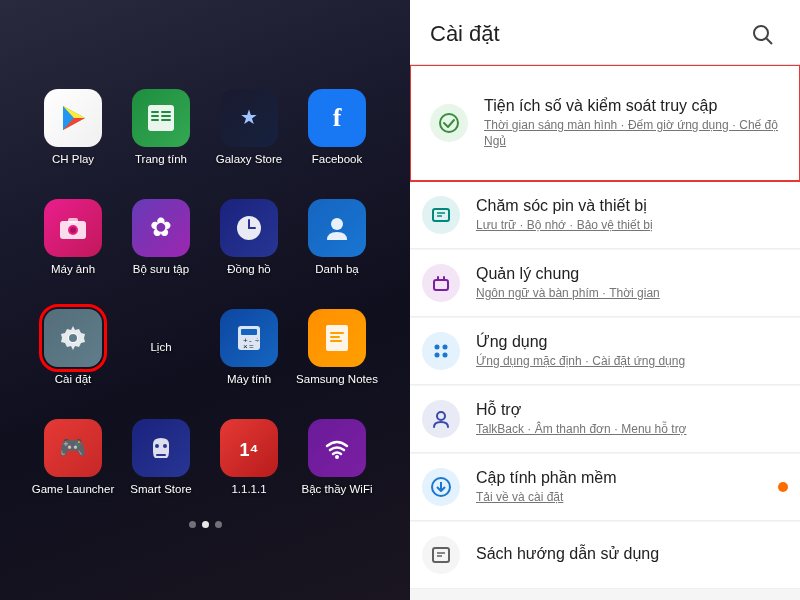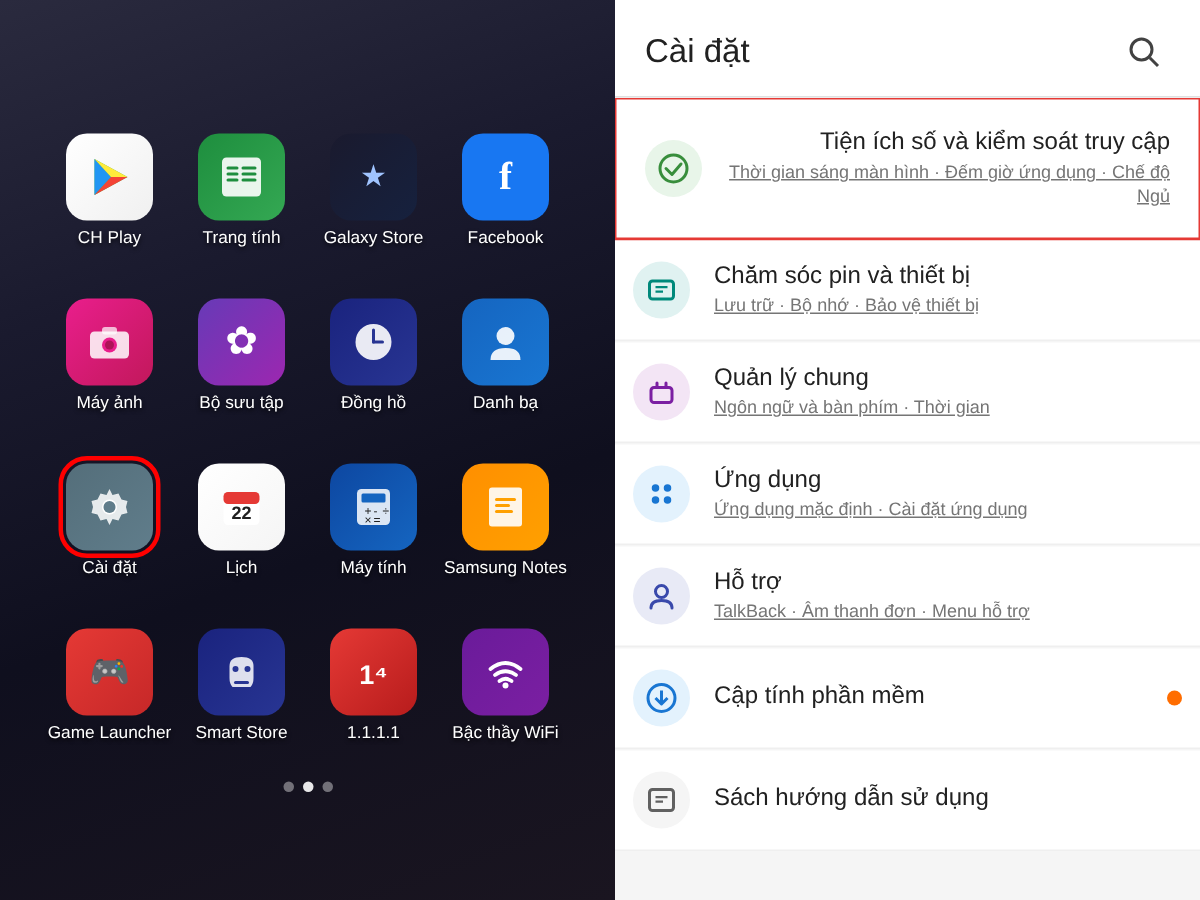--- a/index.html
+++ b/index.html
@@ -149,22 +149,21 @@
       display: flex;
       align-items: center;
       gap: 16px;
       cursor: pointer;
       border-bottom: 1px solid #efefef;
     }
 
     .settings-item.highlighted {
       border: 2.5px solid #e53935;
       margin: -1px -1px 0px -1px;
-      padding: 20px 19px;
-      text-align: right;
+      padding: 31px 19px;
     }
 
     .settings-item-icon {
       width: 38px;
       height: 38px;
       border-radius: 50%;
       display: flex;
       align-items: center;
       justify-content: center;
       font-size: 20px;
@@ -296,27 +295,20 @@
         <div class="app-icon icon-settings">
           <svg width="32" height="32" viewBox="0 0 32 32">
             <circle cx="16" cy="16" r="5" fill="white"></circle>
             <path d="M16 4 L18 8 L22 7 L24 11 L28 12 L27 16 L28 20 L24 21 L22 25 L18 24 L16 28 L14 24 L10 25 L8 21 L4 20 L5 16 L4 12 L8 11 L10 7 L14 8 Z" fill="white" opacity="0.85"></path>
             <circle cx="16" cy="16" r="4" fill="#607d8b"></circle>
           </svg>
         </div>
         <span class="app-label">Cài đặt</span>
       </div>
       <div class="app-item">
-        <div class="app-icon icon-calendar">
-          <svg width="32" height="32" viewBox="0 0 32 32">
-            <rect x="4" y="6" width="24" height="22" rx="3" fill="white" opacity="0.9"></rect>
-            <rect x="4" y="6" width="24" height="8" rx="3" fill="#e53935"></rect>
-            <text x="16" y="24" text-anchor="middle" font-size="12" font-weight="bold" fill="#212121">22</text>
-          </svg>
-        </div>
         <span class="app-label">Lịch</span>
       </div>
       <div class="app-item">
         <div class="app-icon icon-calculator">
           <svg width="32" height="32" viewBox="0 0 32 32">
             <rect x="5" y="4" width="22" height="24" rx="3" fill="white" opacity="0.85"></rect>
             <rect x="8" y="7" width="16" height="6" rx="1" fill="#1565c0"></rect>
             <text x="10" y="21" font-size="8" fill="#212121">+</text>
             <text x="16" y="21" font-size="8" fill="#212121">-</text>
             <text x="22" y="21" font-size="8" fill="#212121">÷</text>
@@ -463,20 +455,21 @@
       <div class="settings-item">
         <div class="settings-item-icon blue-dl">
           <svg width="22" height="22" viewBox="0 0 22 22">
             <circle cx="11" cy="11" r="9" fill="none" stroke="#1976d2" stroke-width="2"></circle>
             <line x1="11" y1="6" x2="11" y2="14" stroke="#1976d2" stroke-width="2"></line>
             <polyline points="7,11 11,15 15,11" fill="none" stroke="#1976d2" stroke-width="2" stroke-linejoin="round"></polyline>
           </svg>
         </div>
         <div class="settings-item-text">
           <div class="settings-item-title">Cập tính phần mềm</div>
+          <div class="settings-item-subtitle">Tải về và cài đặt</div>
         </div>
         <div class="update-badge"></div>
       </div>
       <div class="settings-item">
         <div class="settings-item-icon gray">
           <svg width="22" height="22" viewBox="0 0 22 22">
             <rect x="3" y="4" width="16" height="14" rx="2" fill="none" stroke="#616161" stroke-width="2"></rect>
             <line x1="7" y1="9" x2="15" y2="9" stroke="#616161" stroke-width="1.5"></line>
             <line x1="7" y1="12" x2="12" y2="12" stroke="#616161" stroke-width="1.5"></line>
           </svg>

